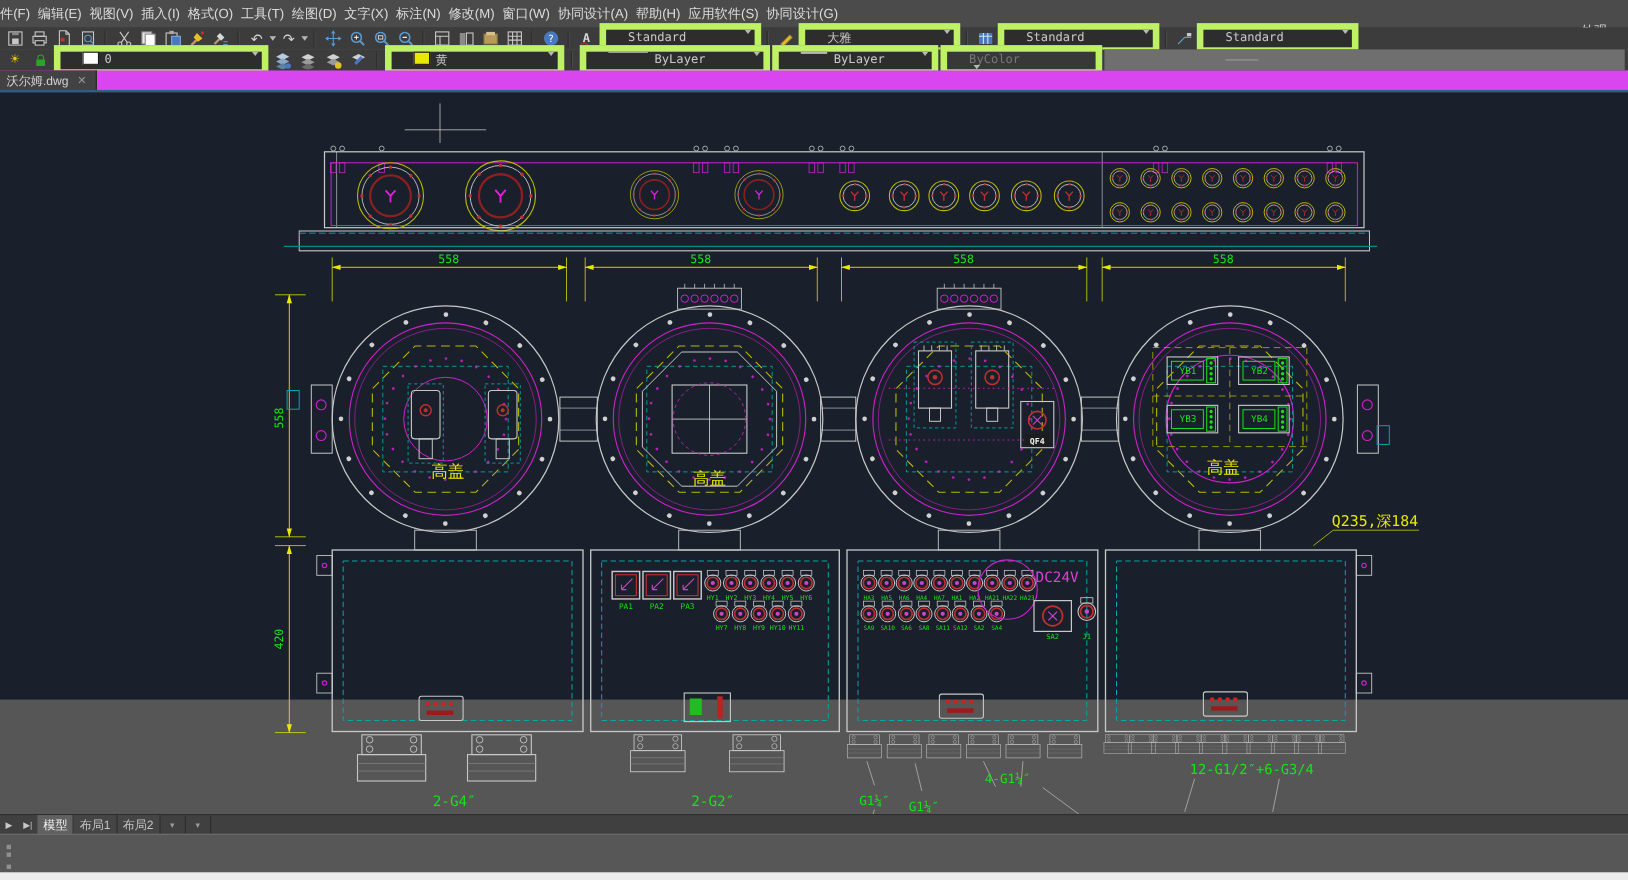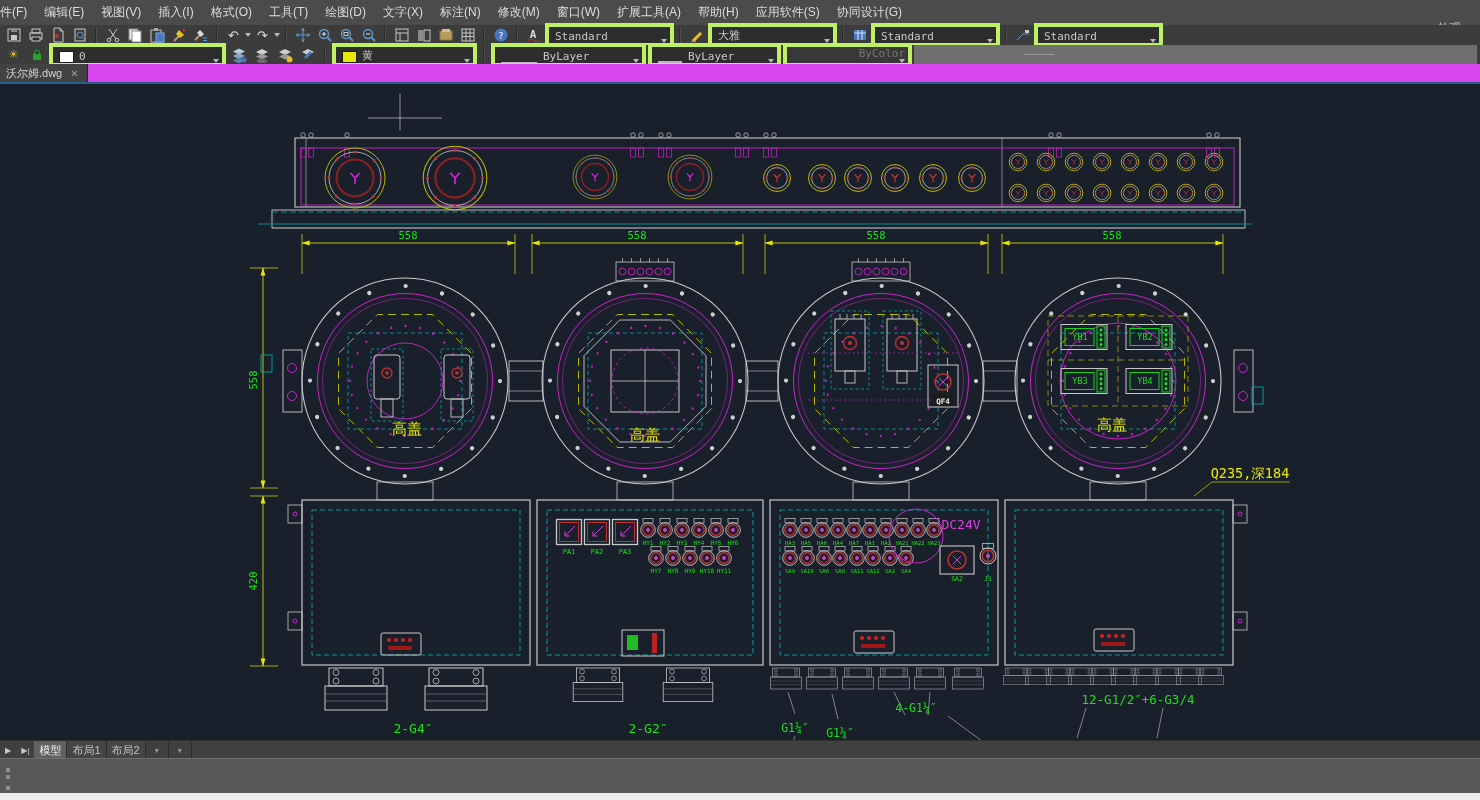--- a/index.html
+++ b/index.html
@@ -1,53 +1,53 @@
 <!DOCTYPE html>
 <html><head>
 <meta charset="utf-8">
 <style>
   html,body{margin:0;padding:0;}
   body{width:1480px;height:800px;position:relative;overflow:hidden;background:#565656;
        font-family:"Liberation Sans",sans-serif;}
   
   .menubar{position:absolute;top:0;left:0;right:0;height:25px;background:#4b4b4b;
     border-bottom:1px solid #383838;display:flex;align-items:center;padding:0 10px 0 0;
-    gap:17px;font-size:12px;color:#dcdcdc;white-space:nowrap;}
+    gap:7px;font-size:12px;color:#dcdcdc;white-space:nowrap;}
   .menubar .mi{cursor:default;}
   .menubar .spacer{flex:1;}
   .appearance{color:#d0d0d0;display:flex;align-items:center;gap:3px;margin-top:32px;}
   .dd{width:0;height:0;border-left:3.5px solid transparent;border-right:3.5px solid transparent;
       border-top:4px solid #b8b8b8;display:inline-block;}
   
   .tb1{position:absolute;top:25px;left:0;right:0;height:20px;background:#3c3c3c;
        display:flex;align-items:center;padding:0 3px;gap:1px;}
   .tb2{position:absolute;top:45px;left:0;right:0;height:19px;background:#3c3c3c;
        display:flex;align-items:center;padding:0 3px;gap:2px;border-bottom:1px solid #303030;}
   .tbtn{width:21px;height:18px;display:flex;align-items:center;justify-content:center;flex:none;}
   .tbtn svg{display:block;}
   .glyph{font-size:13px;color:#d8d8d8;line-height:1;}
   .sep{width:1px;height:15px;background:#2b2b2b;border-right:1px solid #4d4d4d;margin:0 4px;flex:none;}
-  .combo{height:16px;background:#2d2d2d;border:4px solid #bef264;display:flex;align-items:flex-end;
-         padding:0 3px 0 6px;font-family:"DejaVu Sans Mono",monospace;font-size:11px;color:#c8c8c8;flex:none;}
+  .combo{height:16px;background:#2d2d2d;border:6px solid #bef264;display:flex;align-items:flex-start;
+         padding:0 3px 0 20px;font-family:"DejaVu Sans Mono",monospace;font-size:11px;color:#c8c8c8;flex:none;}
   .combo .val{flex:1;overflow:hidden;}
   .combo .dd{margin-left:4px;}
   .combo.disabled{color:#777;background:#383838;flex-direction:column;}
   .lsample{width:36px;border-top:1px solid #b8b8b8;margin-right:6px;flex:none;}
   .lsample.thick{border-top-width:2px;}
   .swatch{width:13px;height:10px;border:1px solid #1c1c1c;margin-right:5px;flex:none;}
   .filler2{height:19px;background:#6f6f6f;flex:1;display:flex;align-items:center;padding-left:110px;}
   .filler2 .dash{width:30px;border-top:1px solid #9a9a9a;}
   
   .tabbar{position:absolute;top:64px;left:0;right:0;height:18px;background:#d946ef;}
   .doctab{position:absolute;left:0;top:0;height:18px;background:#424242;border-right:1px solid #262626;
           display:flex;align-items:center;gap:8px;padding:0 8px 0 6px;font-size:11px;color:#d4d4d4;}
   .doctab .close{color:#9a9a9a;font-size:10px;}
   .canvas-top{position:absolute;top:82px;left:0;right:0;height:2px;background:#24618f;}
   
-  .canvas{position:absolute;top:84px;left:0;height:656px;width:1480px;background:#1a202b;}
+  .canvas{position:absolute;top:84px;left:0;height:552px;width:1480px;background:#1a202b;}
   svg{font-family:"DejaVu Sans Mono",monospace;}
   svg text{text-anchor:middle;}
   .w{stroke:#c8c8c8;fill:none;}
   .m{stroke:#cc22cc;fill:none;}
   .y{stroke:#b8b800;fill:none;}
   .c{stroke:#00a8a8;fill:none;}
   .dim{stroke:#e8e800;fill:none;stroke-width:.8;}
   .tg{fill:#17e317;}
   .ty{fill:#e8e800;}
   .tm{fill:#e03ce0;}
@@ -74,21 +74,21 @@
   <span class="mi">编辑(E)</span>
   <span class="mi">视图(V)</span>
   <span class="mi">插入(I)</span>
   <span class="mi">格式(O)</span>
   <span class="mi">工具(T)</span>
   <span class="mi">绘图(D)</span>
   <span class="mi">文字(X)</span>
   <span class="mi">标注(N)</span>
   <span class="mi">修改(M)</span>
   <span class="mi">窗口(W)</span>
-  <span class="mi">扩展工具(A)</span>
+  <span class="mi">协同设计(A)</span>
   <span class="mi">帮助(H)</span>
   <span class="mi">应用软件(S)</span>
   <span class="mi">协同设计(G)</span>
   <span class="spacer"></span>
   <span class="appearance">
     <span>外观</span>
       <span class="dd"></span>
   </span>
 </div>
 

